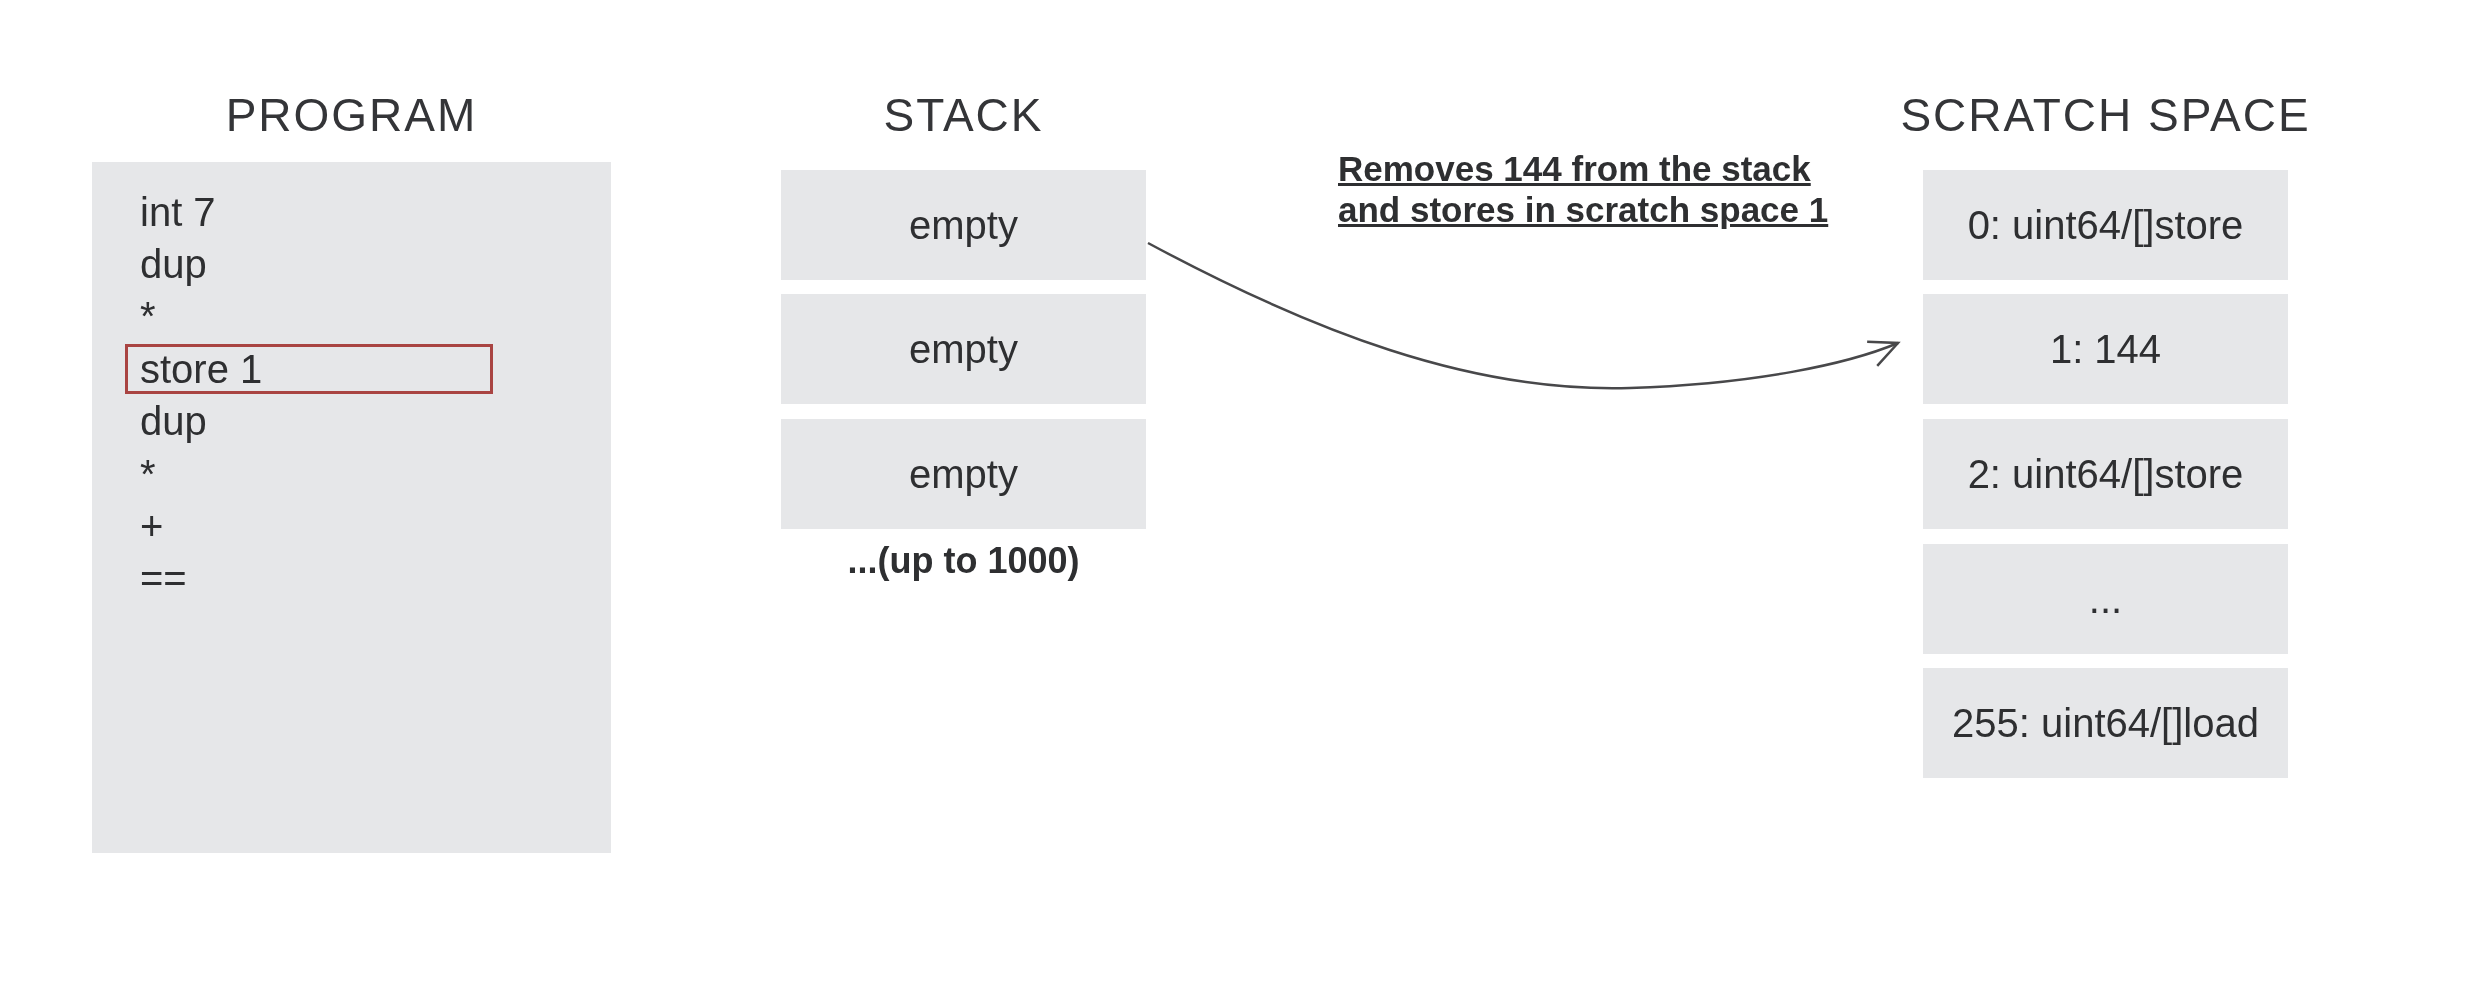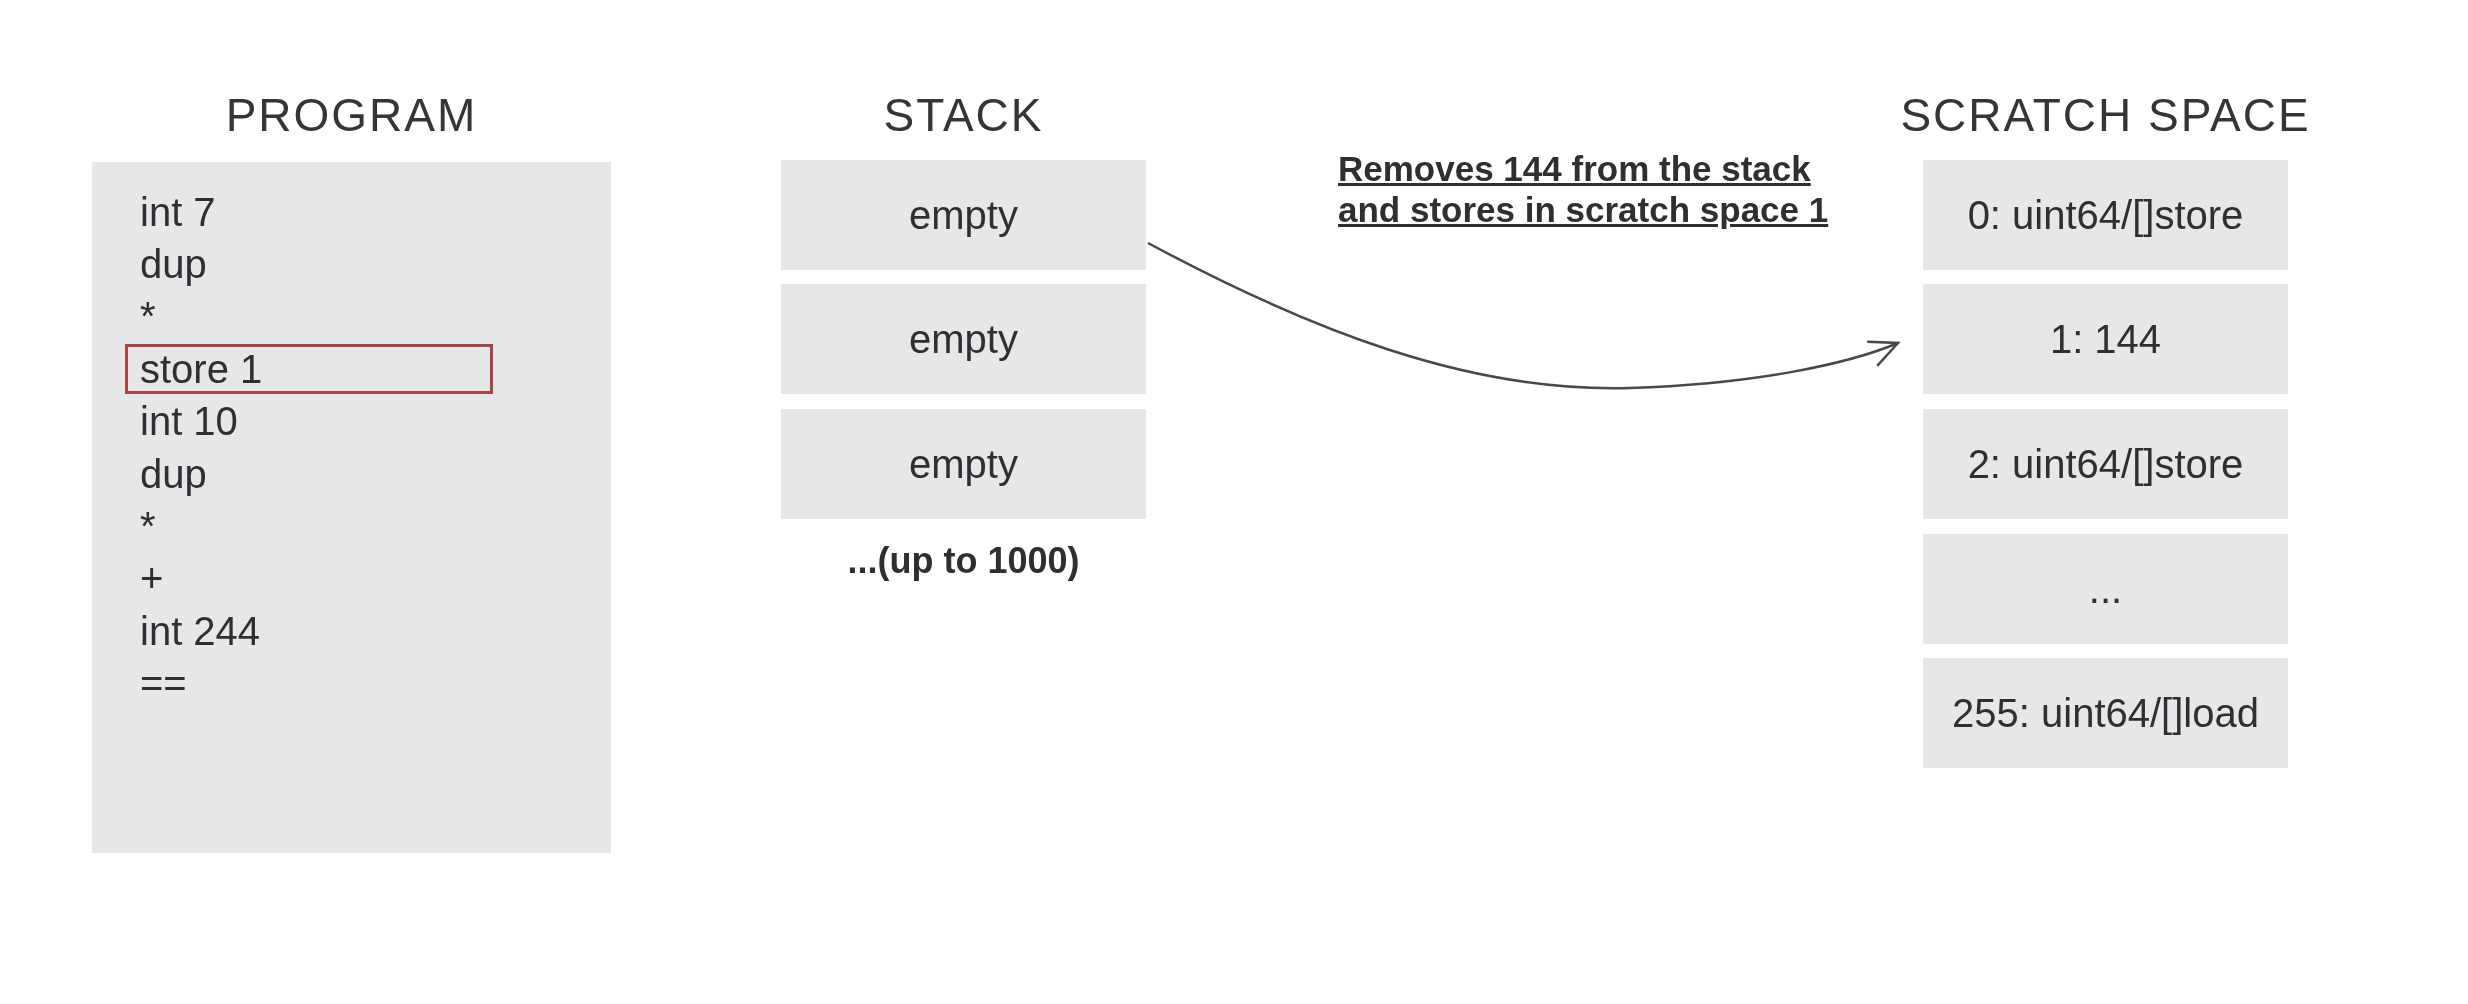--- a/index.html
+++ b/index.html
@@ -41,21 +41,21 @@
   }
   .highlight-frame{
     position:absolute;left:33px;top:182px;width:368px;height:50px;
     border:3px solid var(--accent_red);box-sizing:border-box;
   }
 
   .slot,.cell{
     position:absolute;width:365px;height:110px;
     background:var(--box_bg);
     display:flex;align-items:center;justify-content:center;
-    font-size:40px;color:var(--text);white-space:nowrap;
+    font-size:40px;color:var(--text);white-space:nowrap;margin-top:10px;
   }
   .slot{left:781px;}
   .slot-0{top:160px;} .slot-1{top:284px;} .slot-2{top:409px;}
 
   .cell{left:1923px;}
   .cell-0{top:160px;} .cell-1{top:284px;} .cell-2{top:409px;}
   .cell-3{top:534px;} .cell-4{top:658px;}
 
   .stack-caption{
     position:absolute;left:781px;top:537px;width:365px;
@@ -79,25 +79,23 @@
   <div class="col-title title-stack">STACK</div>
   <div class="col-title title-scratch">SCRATCH SPACE</div>
 
   <div class="program-box">
     <div class="highlight-frame"></div>
     <div class="prog-lines">
       <div class="prog-line">int 7</div>
       <div class="prog-line">dup</div>
       <div class="prog-line">*</div>
       <div class="prog-line">store 1</div>
-      <div class="prog-line">int 10</div>
       <div class="prog-line">dup</div>
       <div class="prog-line">*</div>
       <div class="prog-line">+</div>
-      <div class="prog-line">int 244</div>
       <div class="prog-line">==</div>
     </div>
   </div>
 
   <div class="slot slot-0">empty</div>
   <div class="slot slot-1">empty</div>
   <div class="slot slot-2">empty</div>
   <div class="stack-caption">...(up to 1000)</div>
 
   <div class="annotation">

